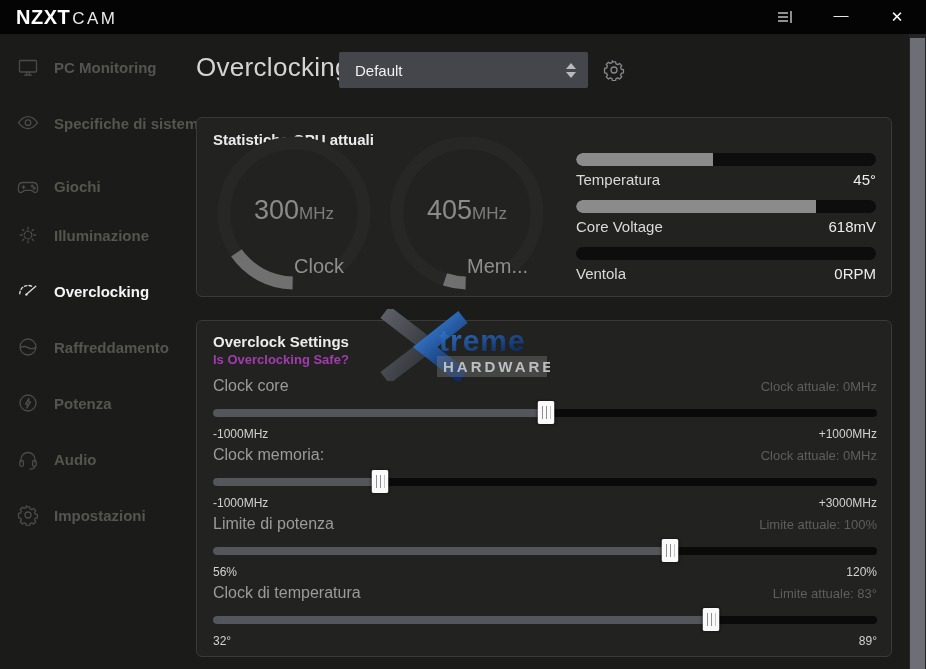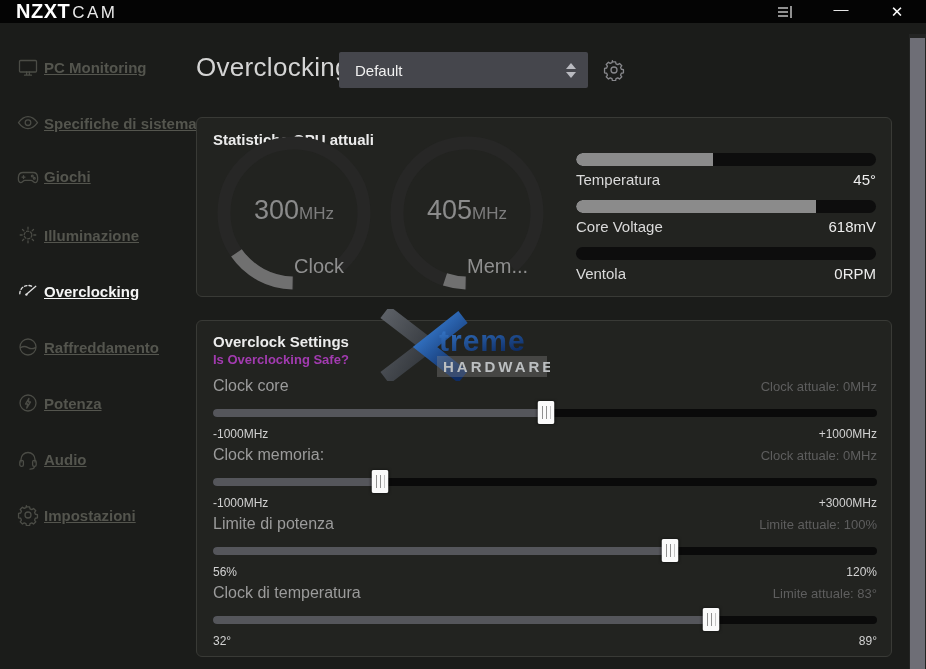--- a/index.html
+++ b/index.html
@@ -3,38 +3,38 @@
 <meta charset="utf-8">
 <style>
   * { margin:0; padding:0; box-sizing:border-box; }
   html,body { width:926px; height:669px; overflow:hidden; }
   body {
     font-family:"Liberation Sans","DejaVu Sans",sans-serif;
     background:#1b1c1a; color:#ddd; position:relative;
   }
 
   
-  .topbar { position:absolute; left:0; top:0; width:926px; height:23px; background:#040404;
+  .topbar { position:absolute; left:0; top:0; width:926px; height:34px; background:#040404;
             display:flex; align-items:center; justify-content:space-between; padding:0 16px; z-index:20; }
   .brand { display:flex; align-items:baseline; }
   .brand-bold { font-size:20px; font-weight:800; color:#fff; letter-spacing:.5px; }
   .brand-light { font-size:17px; font-weight:300; color:#e9e9e9; letter-spacing:2.5px; margin-left:2px; }
   .win-controls { display:flex; align-items:center; gap:30px; }
   .win-btn { width:26px; height:26px; display:flex; align-items:center; justify-content:center;
              color:#cfcfcf; font-size:14px; cursor:default; }
   .minimize-glyph { font-size:15px; color:#e6e6e6; position:relative; top:-3px; }
   .close-glyph { font-size:15px; color:#fff; }
 
   
   .sidebar { position:absolute; left:0; top:34px; width:180px; height:635px; background:#1b1c1a; }
   .side-item { position:absolute; left:0; width:180px; height:44px; display:flex; align-items:center;
                padding-left:16px; color:#54554e; cursor:default; }
   .side-item .s-icon { width:24px; height:24px; display:flex; align-items:center; justify-content:center;
                        color:#4b4c46; flex:none; }
-  .side-item .s-label { margin-left:4px; font-size:15px; font-weight:600; white-space:nowrap;text-decoration:underline; }
+  .side-item .s-label { margin-left:14px; font-size:15px; font-weight:600; white-space:nowrap; }
   .side-item.active { color:#f5f5f5; }
   .side-item.active .s-icon { color:#e0e0e0; }
   svg.lineicon { fill:none; stroke:currentColor; stroke-width:1.3; stroke-linecap:round; stroke-linejoin:round; }
 
   
   .page-title { position:absolute; left:196px; top:52px; font-size:26px; font-weight:300;
                 color:#d4d4d4; letter-spacing:.3px; }
   .profile-select { position:absolute; left:339px; top:52px; width:249px; height:36px; background:#45464c;
                     border-radius:2px; display:flex; align-items:center; padding:0 12px 0 16px; cursor:default; }
   .profile-select .sel-value { font-size:15px; color:#f0f0f0; flex:1; }
@@ -138,21 +138,21 @@
   <div class="side-item" style="top:67px">
     <span class="s-icon">
       <svg class="lineicon" width="22" height="22" viewBox="0 0 22 22">
         <path d="M1.5 10.7C4.5 6.6 7.8 4.7 11 4.7s6.5 1.9 9.5 6c-3 4.1-6.3 6-9.5 6s-6.5-1.9-9.5-6z"></path>
         <circle cx="11" cy="10.7" r="2.8"></circle>
       </svg>
     </span>
     <span class="s-label">Specifiche di sistema</span>
   </div>
 
-  <div class="side-item" style="top:120px">
+  <div class="side-item" style="top:130px">
     <span class="s-icon">
       <svg class="lineicon" width="22" height="22" viewBox="0 0 22 22">
         <path d="M6 7.5h10c2.6 0 4.4 1.8 4.6 4.8.2 2.8-.6 5.2-2.2 5.4-1.9.2-2.4-2.4-4.4-2.4H8c-2 0-2.5 2.6-4.4 2.4-1.6-.2-2.4-2.6-2.2-5.4C1.6 9.3 3.4 7.5 6 7.5z"></path>
         <path d="M6.5 10.6v3M5 12.1h3"></path>
         <circle cx="15.3" cy="11" r=".9"></circle>
           <circle cx="17.3" cy="13.2" r=".9"></circle>
       </svg>
     </span>
     <span class="s-label">Giochi</span>
   </div>

